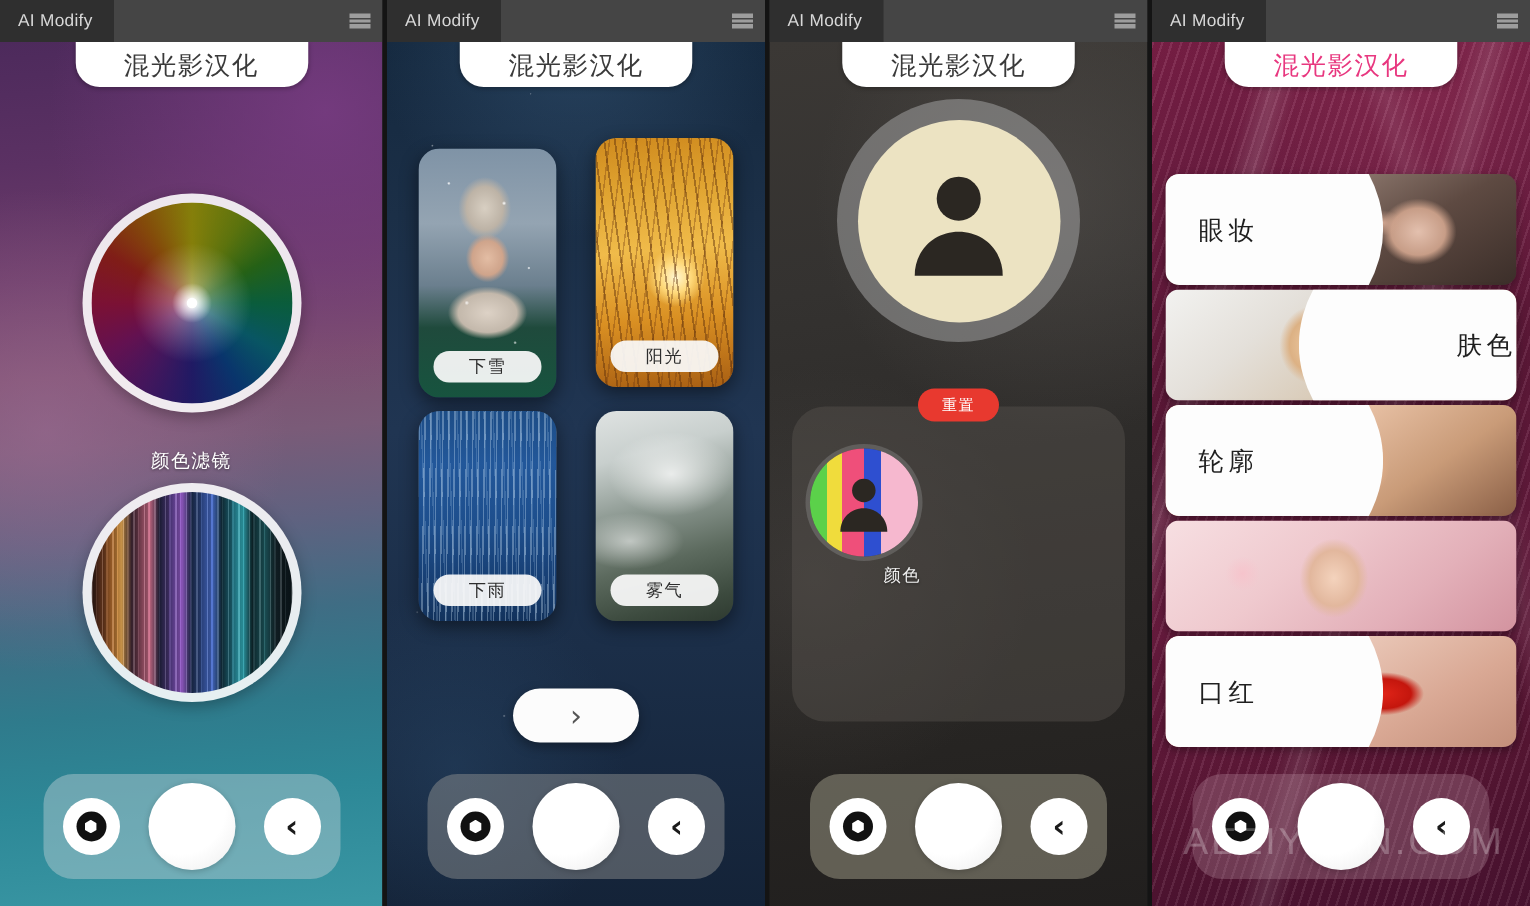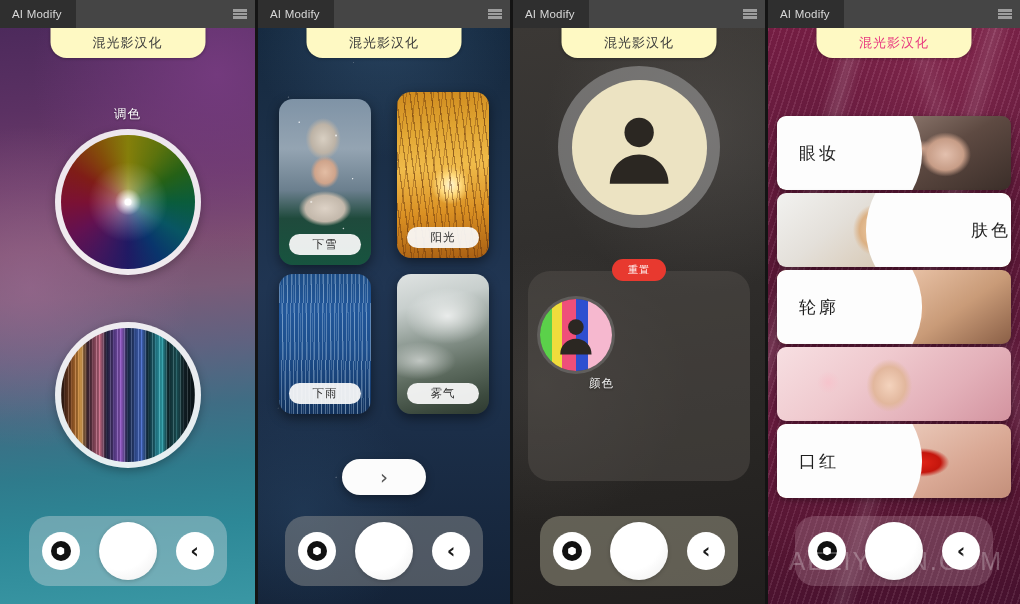--- a/index.html
+++ b/index.html
@@ -107,24 +107,24 @@
     background:
       linear-gradient(105deg, transparent 18%, rgba(255,255,255,.13) 22%, transparent 26%),
       linear-gradient(105deg, transparent 52%, rgba(255,255,255,.10) 56%, transparent 60%),
       linear-gradient(75deg, transparent 70%, rgba(255,255,255,.07) 74%, transparent 79%);
   }
 
   
   .title-pill {
     position: absolute; top: 0; left: 50%; transform: translateX(-50%);
     width: 155px; height: 30px;
-    background: #fef9c3;
+    background: #ffffff;
     border-radius: 0 0 16px 16px;
     display: flex; align-items: center; justify-content: center;
-    font-size: 13px; letter-spacing: 1px;
+    font-size: 17px; letter-spacing: 1px;
     color: #3a3a3a;
     z-index: 20;
     box-shadow: 0 1px 3px rgba(0,0,0,.25);
   }
   .title-pill.pink { color: #e8377f; }
 
   
   .bottombar {
     position: absolute; bottom: 18px; left: 50%; transform: translateX(-50%);
     width: 198px; height: 70px;
@@ -420,27 +420,27 @@
       <div class="chrome-menu">
         <div class="menu-glyph"></div>
       </div>
     </div>
 
     <div class="body">
       <div class="bg bg-1"></div>
 
       <div class="title-pill">混光影汉化</div>
 
-      <div class="p1-label" style="top:78px">调色</div>
       <div class="disc" style="top:101px; width:146px; height:146px;">
         <div class="disc-inner colorwheel">
           <div class="cw-dot"></div>
         </div>
       </div>
 
+      <div class="p1-label" style="top:271px">颜色滤镜</div>
       <div class="disc" style="top:294px; width:146px; height:146px;">
         <div class="disc-inner filterdisc"></div>
       </div>
 
       <div class="bottombar bb-1">
         <div class="circ-btn">
           <div class="hex-icon"></div>
         </div>
         <div class="shutter"></div>
         <div class="circ-btn">

